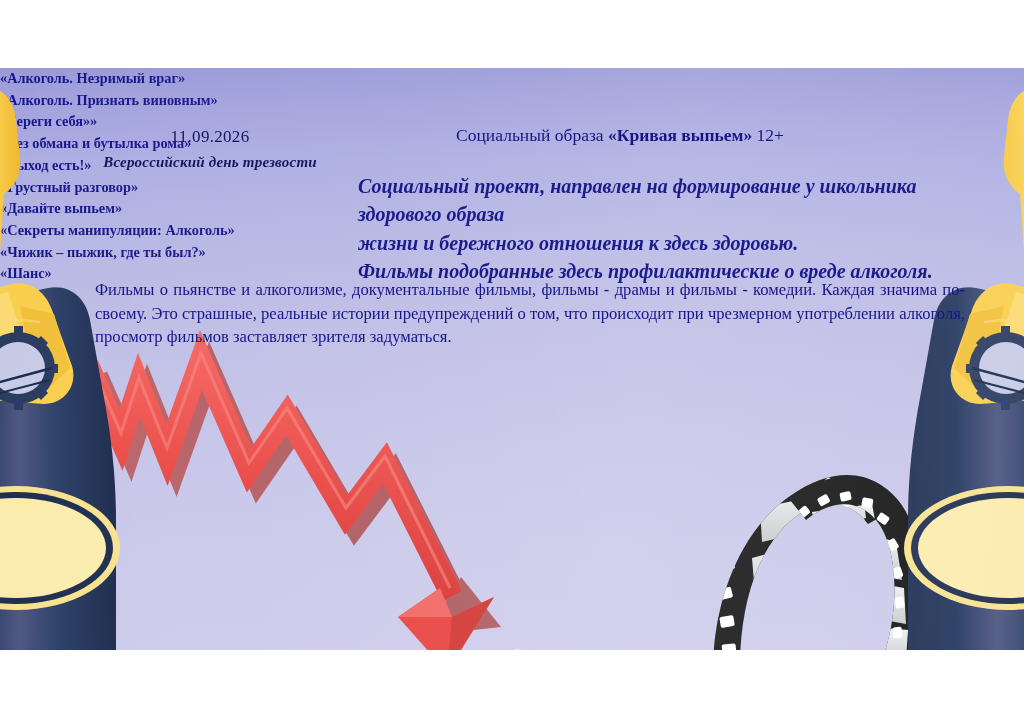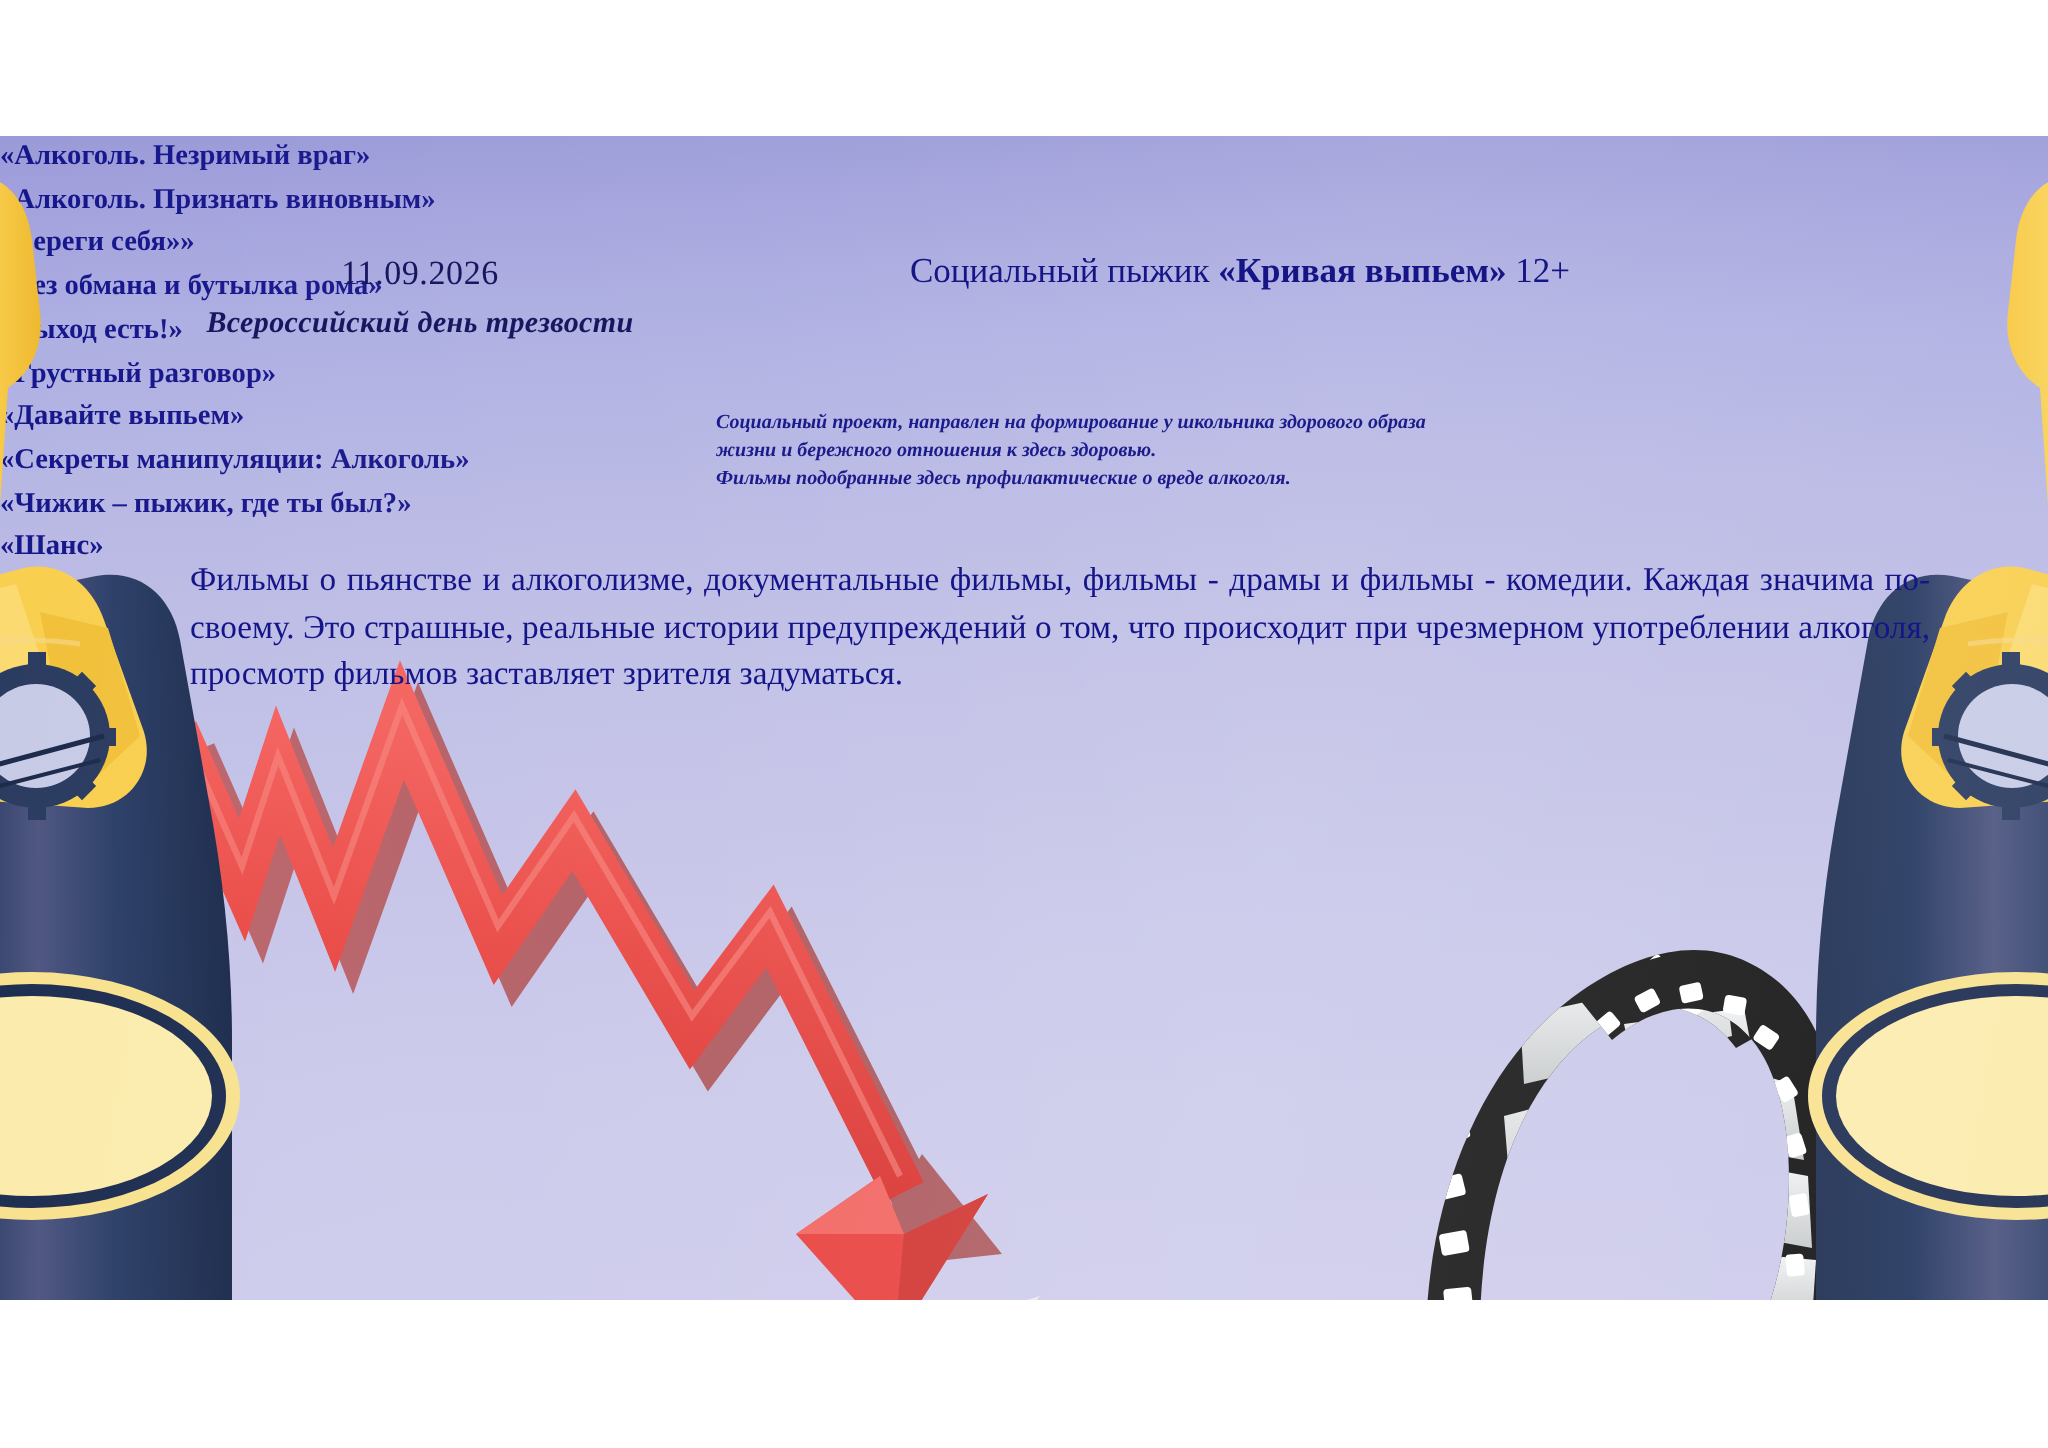--- a/index.html
+++ b/index.html
@@ -95,25 +95,24 @@
     white-space: nowrap;
   }
   #project-title b { font-weight: bold; }
 
   #project-desc {
     left: 358px;
     top: 104px;
     width: 600px;
     font-style: italic;
     font-weight: bold;
-    font-size: 10px;
+    font-size: 20px;
     line-height: 1.42;
     color: #1b1b8c;
     z-index: 6;
-    margin-top: 33px;
   }
 
   #body-text {
     left: 95px;
     top: 194px;
     width: 870px;
     font-size: 16.6px;
     line-height: 1.42;
     color: #15158a;
     text-align: justify;
@@ -379,21 +378,21 @@
         </g>
       </svg>
     </div>
 
     <div class="txt" id="date-block">
       <div id="date-line">11.09.2026</div>
       <div id="day-line">Всероссийский день трезвости</div>
     </div>
 
     <div class="txt" id="project-title">
-      <span>Социальный пыжик </span><b>«Кривая выпьем»</b><span> 12+</span>
+      <span>Социальный образа </span><b>«Кривая выпьем»</b><span> 12+</span>
     </div>
 
     <div class="txt" id="project-desc">
       <div>Социальный проект, направлен на формирование у школьника здорового образа</div>
       <div>жизни и бережного отношения к здесь здоровью.</div>
       <div>Фильмы подобранные здесь профилактические о вреде алкоголя.</div>
     </div>
 
     <div class="txt" id="body-text">Фильмы о пьянстве и алкоголизме, документальные фильмы, фильмы - драмы и фильмы - комедии. Каждая значима по-своему. Это страшные, реальные истории предупреждений о том, что происходит при чрезмерном употреблении алкоголя, просмотр фильмов заставляет зрителя задуматься.</div>
 

